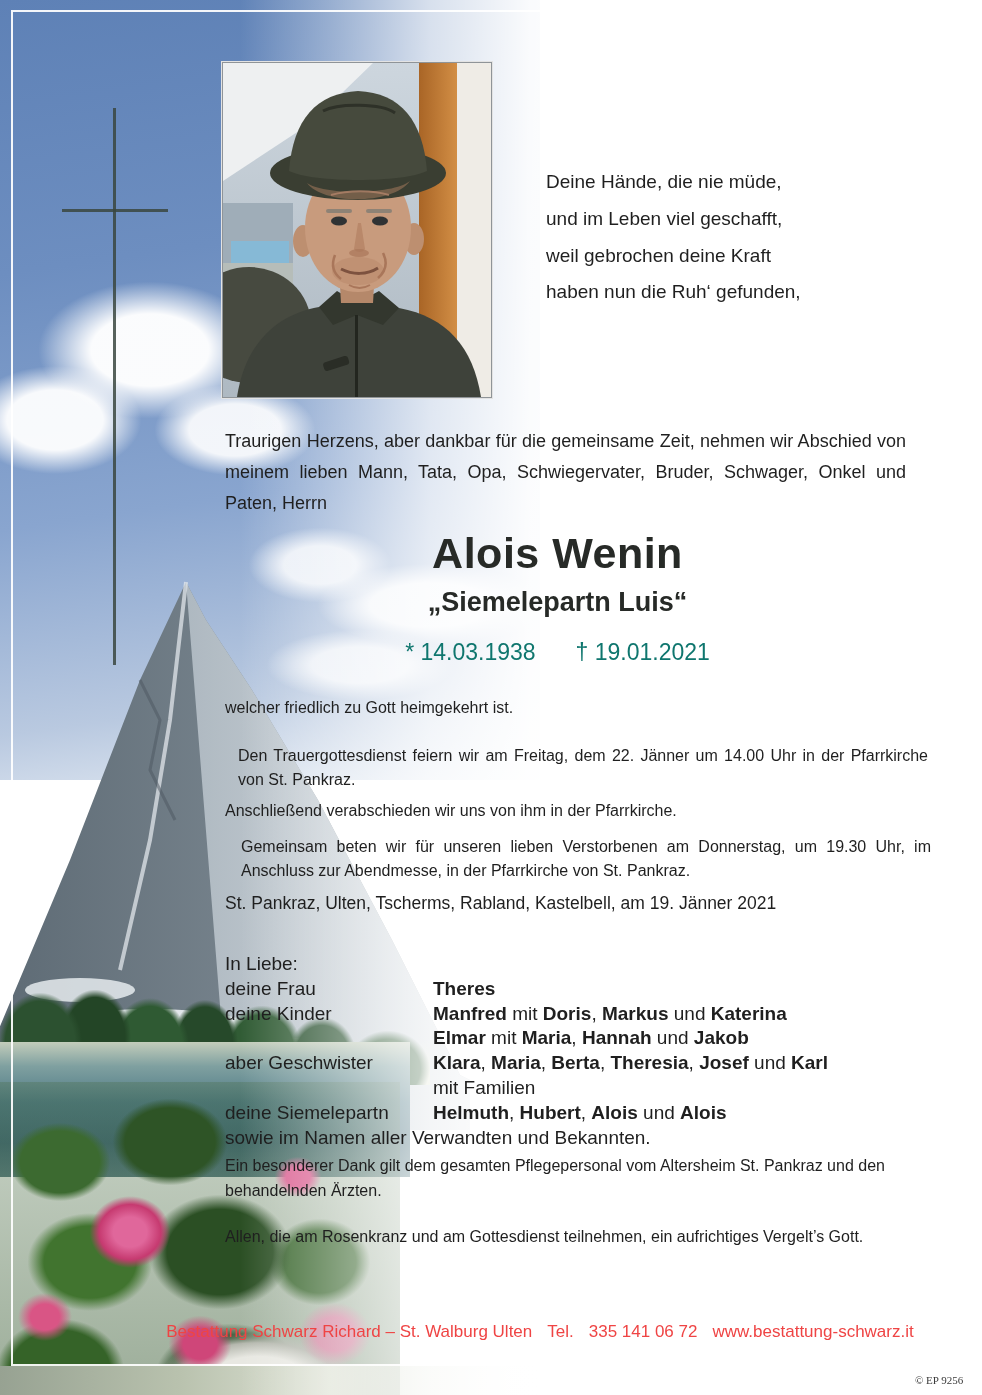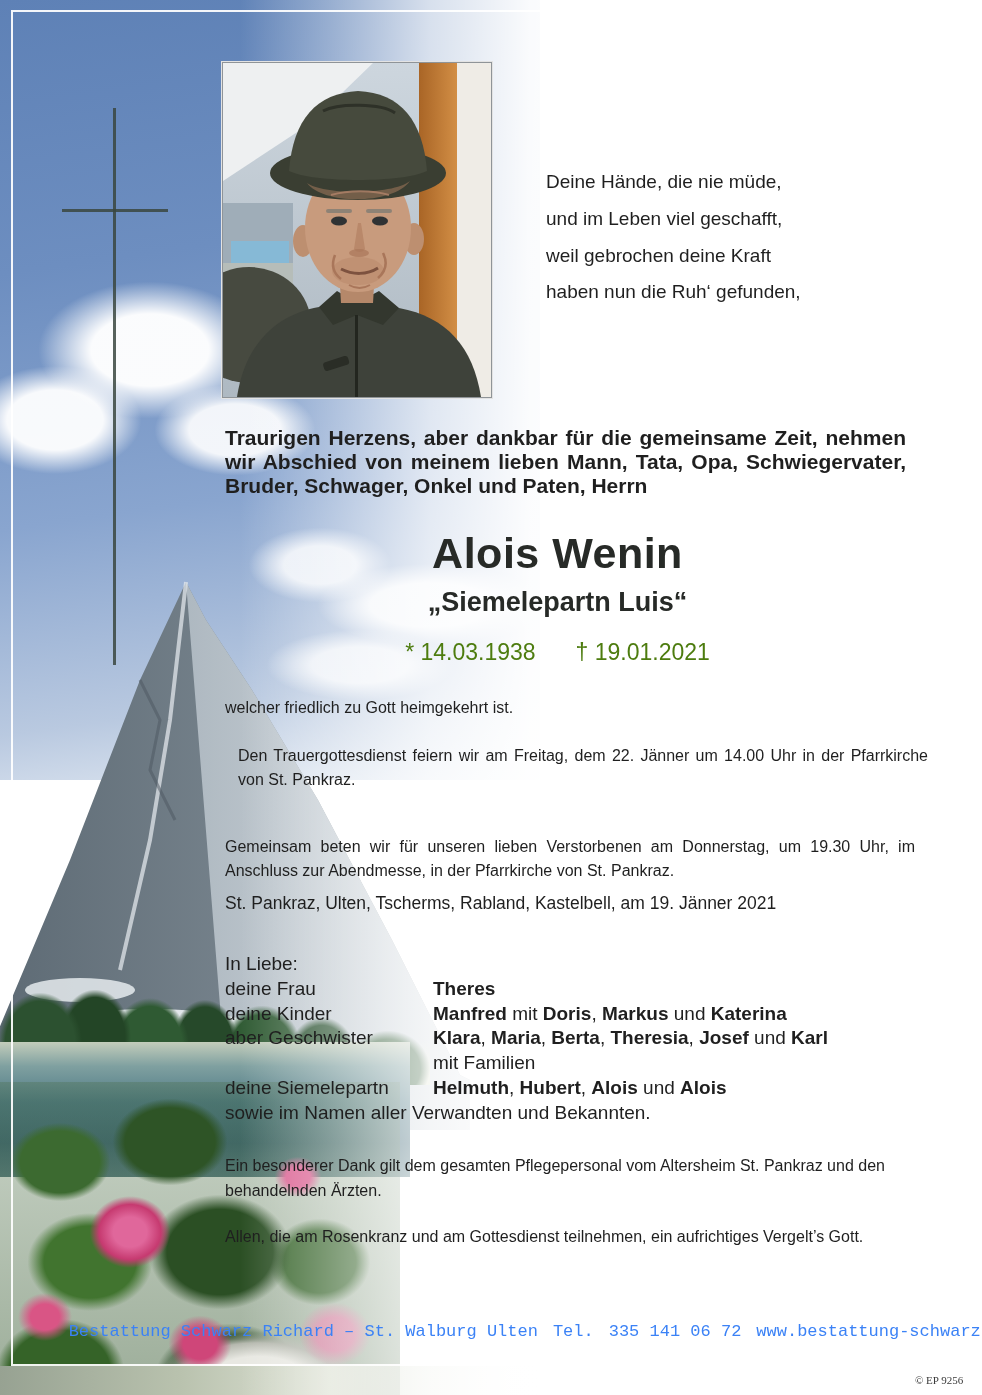--- a/index.html
+++ b/index.html
@@ -53,38 +53,38 @@
   .frame{position:absolute;left:11px;top:10px;right:14px;bottom:29px;z-index:6;
     border:2px solid rgba(255,255,255,.93);pointer-events:none;}
   .cross-v{position:absolute;left:113px;top:108px;width:3px;height:557px;background:#39473f;opacity:.85;z-index:4;}
   .cross-h{position:absolute;left:62px;top:209px;width:106px;height:3px;background:#39473f;opacity:.85;z-index:4;}
   
   .photo{position:absolute;left:222px;top:62px;width:268px;height:334px;z-index:10;
     border:1px solid #8f9498;box-shadow:0 0 0 1px #e3e3e3;background:#c7d2db;}
   
   .txt{position:absolute;z-index:10;}
   .poem{left:546px;top:164px;font-size:19px;line-height:36.8px;white-space:nowrap;}
-  .intro{left:225px;top:426px;width:681px;font-size:21px;line-height:24px;text-align:justify;font-weight:bold;}
+  .intro{left:225px;top:426px;width:681px;font-size:18px;line-height:31px;text-align:justify;}
   .name{left:225px;top:529px;width:665px;text-align:center;font-size:43px;font-weight:bold;letter-spacing:.5px;color:#272a27;}
   .nick{left:225px;top:587px;width:665px;text-align:center;font-size:27px;font-weight:bold;color:#272a27;}
-  .dates{left:225px;top:639px;width:665px;display:flex;justify-content:center;gap:40px;font-size:23px;color:#4d7c0f;}
+  .dates{left:225px;top:639px;width:665px;display:flex;justify-content:center;gap:40px;font-size:23px;color:#0f766e;}
   .para{left:225px;width:690px;font-size:16px;line-height:24px;}
   .p-heimkehr{top:696px;}
   .p-trauer{top:744px;text-align:justify;margin-left:13px;}
   .p-verabsch{top:799px;}
-  .p-gebet{top:835px;text-align:justify;}
+  .p-gebet{top:835px;text-align:justify;margin-left:16px;}
   .p-orte{top:891px;font-size:17.5px;}
   .family{left:225px;top:952px;width:690px;font-size:19px;line-height:24.8px;}
   .fam-row{display:flex;}
   .fam-label{flex:0 0 208px;}
   .fam-value .b{font-weight:bold;}
   .p-thanks1{top:1154px;width:668px;line-height:24.6px;}
   .p-thanks2{top:1225px;width:690px;line-height:24.6px;}
   .footer{left:160px;top:1322px;width:760px;display:flex;justify-content:center;gap:15px;
-    font-family:Liberation Mono, monospace;font-size:17px;color:#3b82f6;white-space:nowrap;}
+    font-family:Liberation Sans, sans-serif;font-size:17px;color:#ef4444;white-space:nowrap;}
   .copyright{left:915px;top:1374px;font-family:"Liberation Serif","DejaVu Serif",serif;font-size:11px;color:#3a3a3a;}
 </style>
 </head>
 <body>
 
 <div class="page">
 
   <div class="backdrop">
     <div class="sky"></div>
     <div class="clouds"></div>
@@ -174,36 +174,38 @@
 
   <div class="txt name">Alois Wenin</div>
   <div class="txt nick">„Siemelepartn Luis“</div>
   <div class="txt dates">
     <span>* 14.03.1938</span>
     <span>† 19.01.2021</span>
   </div>
 
   <div class="txt para p-heimkehr">welcher friedlich zu Gott heimgekehrt ist.</div>
   <div class="txt para p-trauer">Den Trauergottesdienst feiern wir am Freitag, dem 22. Jänner um 14.00 Uhr in der Pfarrkirche von St. Pankraz.</div>
+  <div class="txt para p-verabsch">Anschließend verabschieden wir uns von ihm in der Pfarrkirche.</div>
   <div class="txt para p-gebet">Gemeinsam beten wir für unseren lieben Verstorbenen am Donnerstag, um 19.30 Uhr, im Anschluss zur Abendmesse, in der Pfarrkirche von St. Pankraz.</div>
   <div class="txt para p-orte">St. Pankraz, Ulten, Tscherms, Rabland, Kastelbell, am 19. Jänner 2021</div>
 
   <div class="txt family">
     <div>In Liebe:</div>
     <div>
         <div class="fam-row">
           <div class="fam-label">deine Frau</div>
           <div class="fam-value"><span class="b">Theres</span></div>
         </div>
         <div class="fam-row">
           <div class="fam-label">deine Kinder</div>
           <div class="fam-value"><span class="b">Manfred</span><span> mit </span><span class="b">Doris</span><span>, </span><span class="b">Markus</span><span> und </span><span class="b">Katerina</span></div>
         </div>
         <div class="fam-row">
           <div class="fam-label"></div>
+          <div class="fam-value"><span class="b">Elmar</span><span> mit </span><span class="b">Maria</span><span>, </span><span class="b">Hannah</span><span> und </span><span class="b">Jakob</span></div>
         </div>
         <div class="fam-row">
           <div class="fam-label">aber Geschwister</div>
           <div class="fam-value"><span class="b">Klara</span><span>, </span><span class="b">Maria</span><span>, </span><span class="b">Berta</span><span>, </span><span class="b">Theresia</span><span>, </span><span class="b">Josef</span><span> und </span><span class="b">Karl</span></div>
         </div>
         <div class="fam-row">
           <div class="fam-label"></div>
           <div class="fam-value"><span>mit Familien</span></div>
         </div>
         <div class="fam-row">

